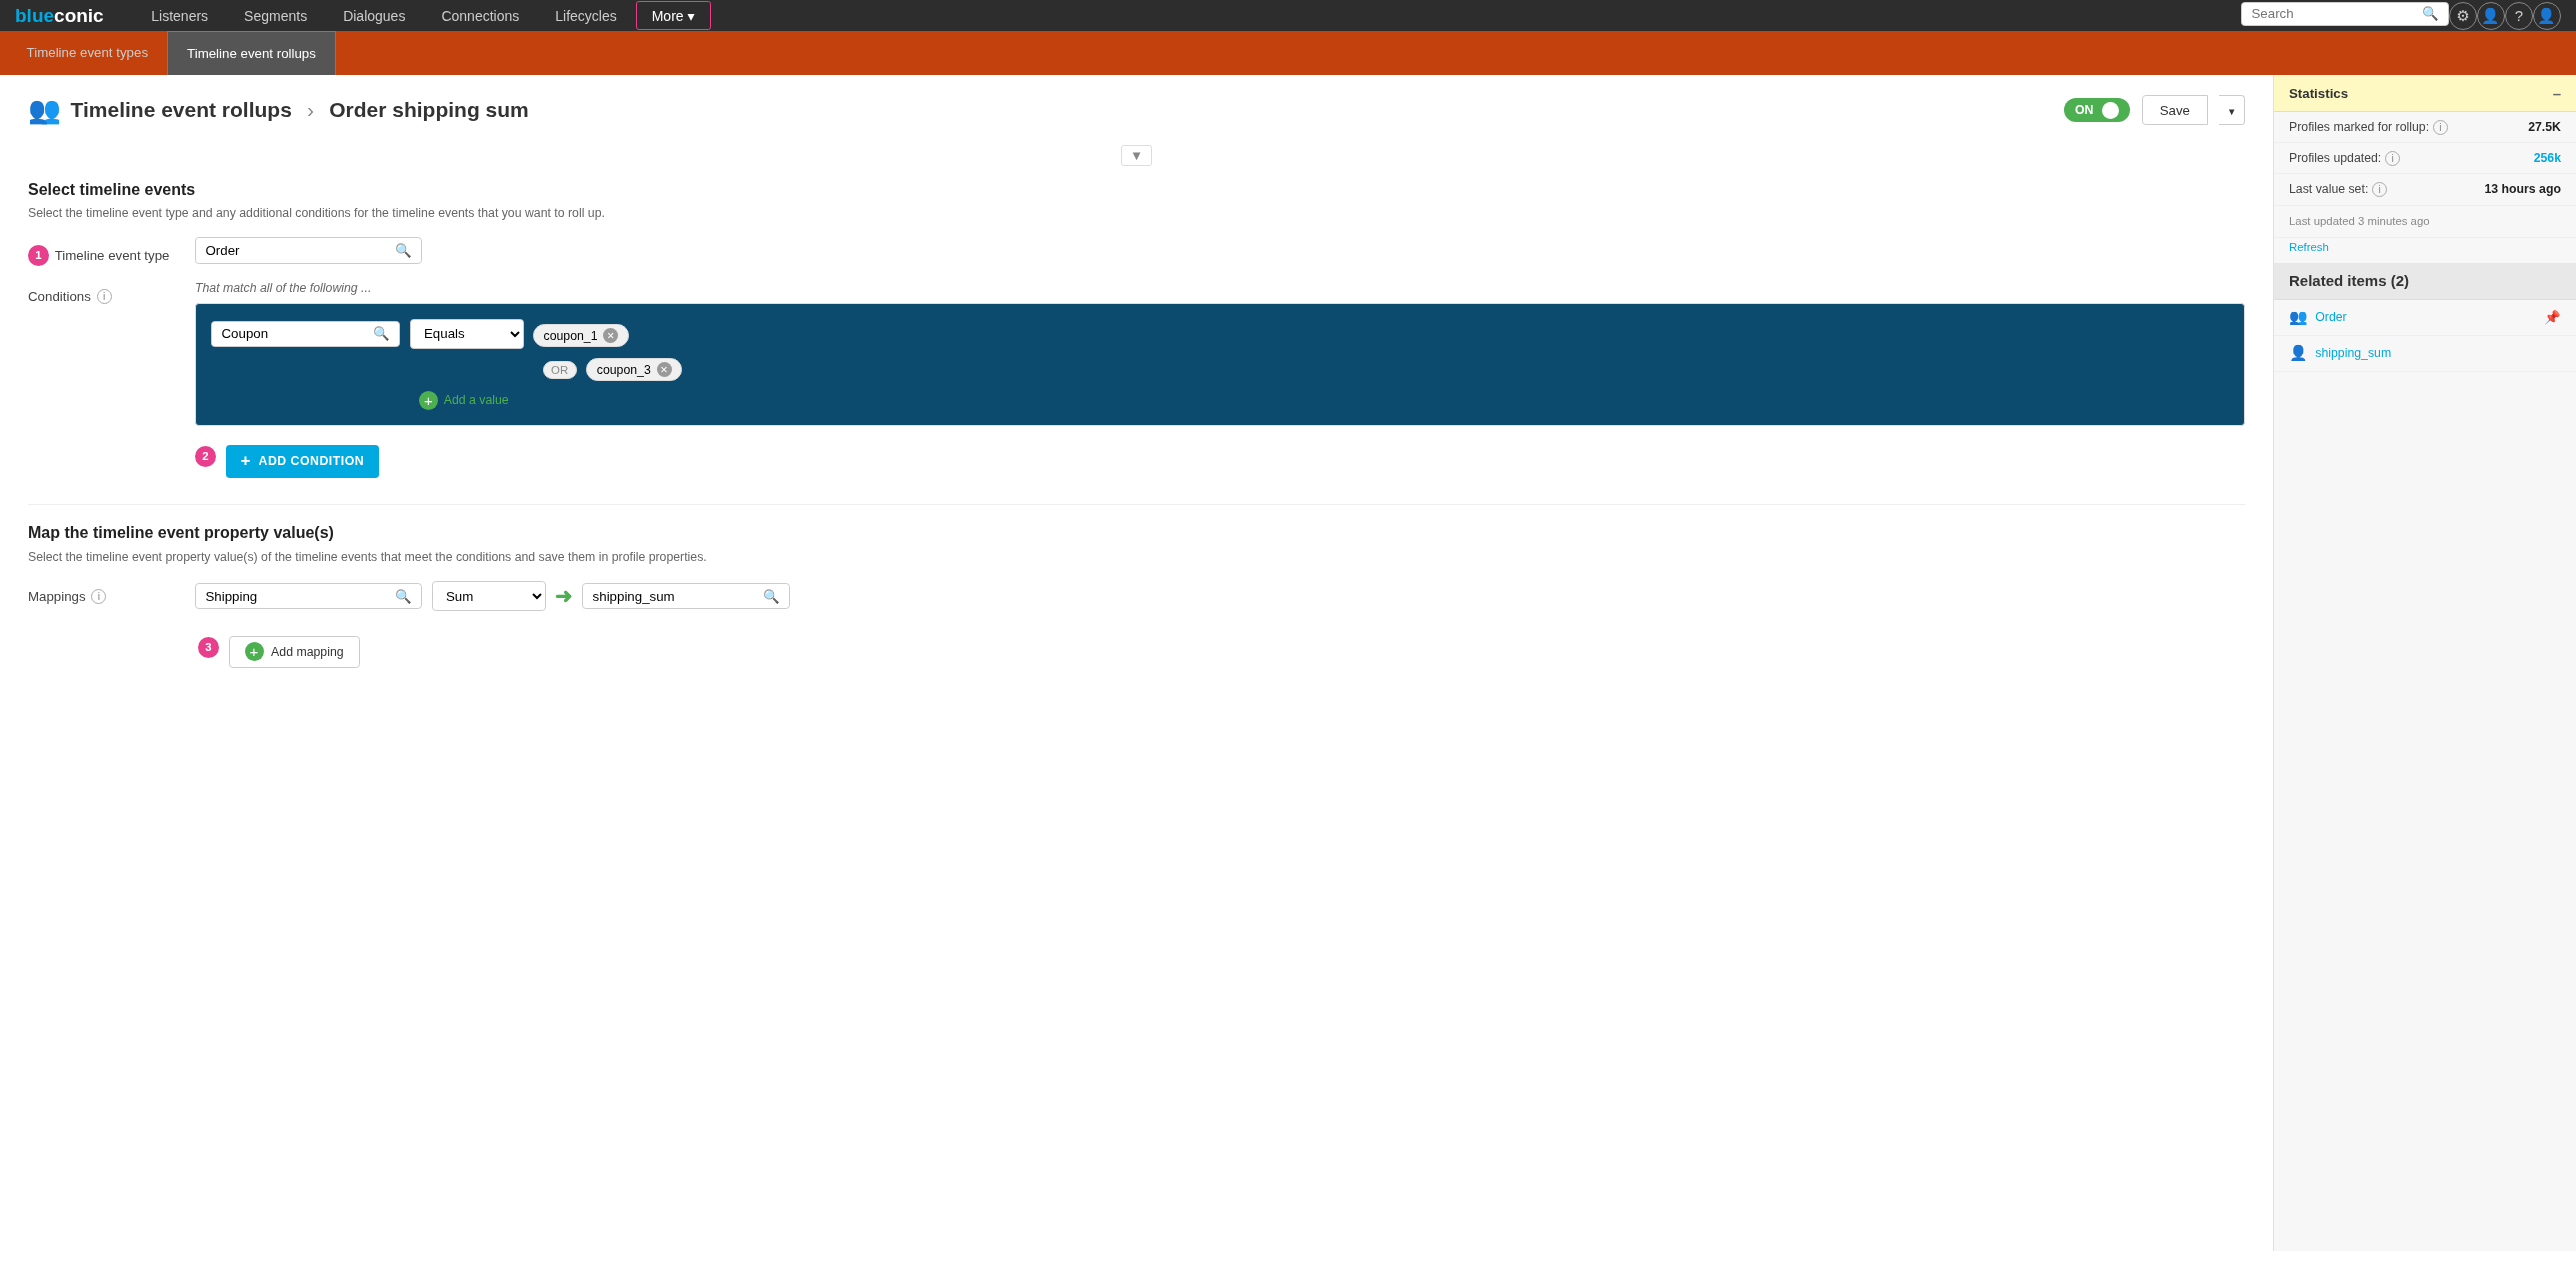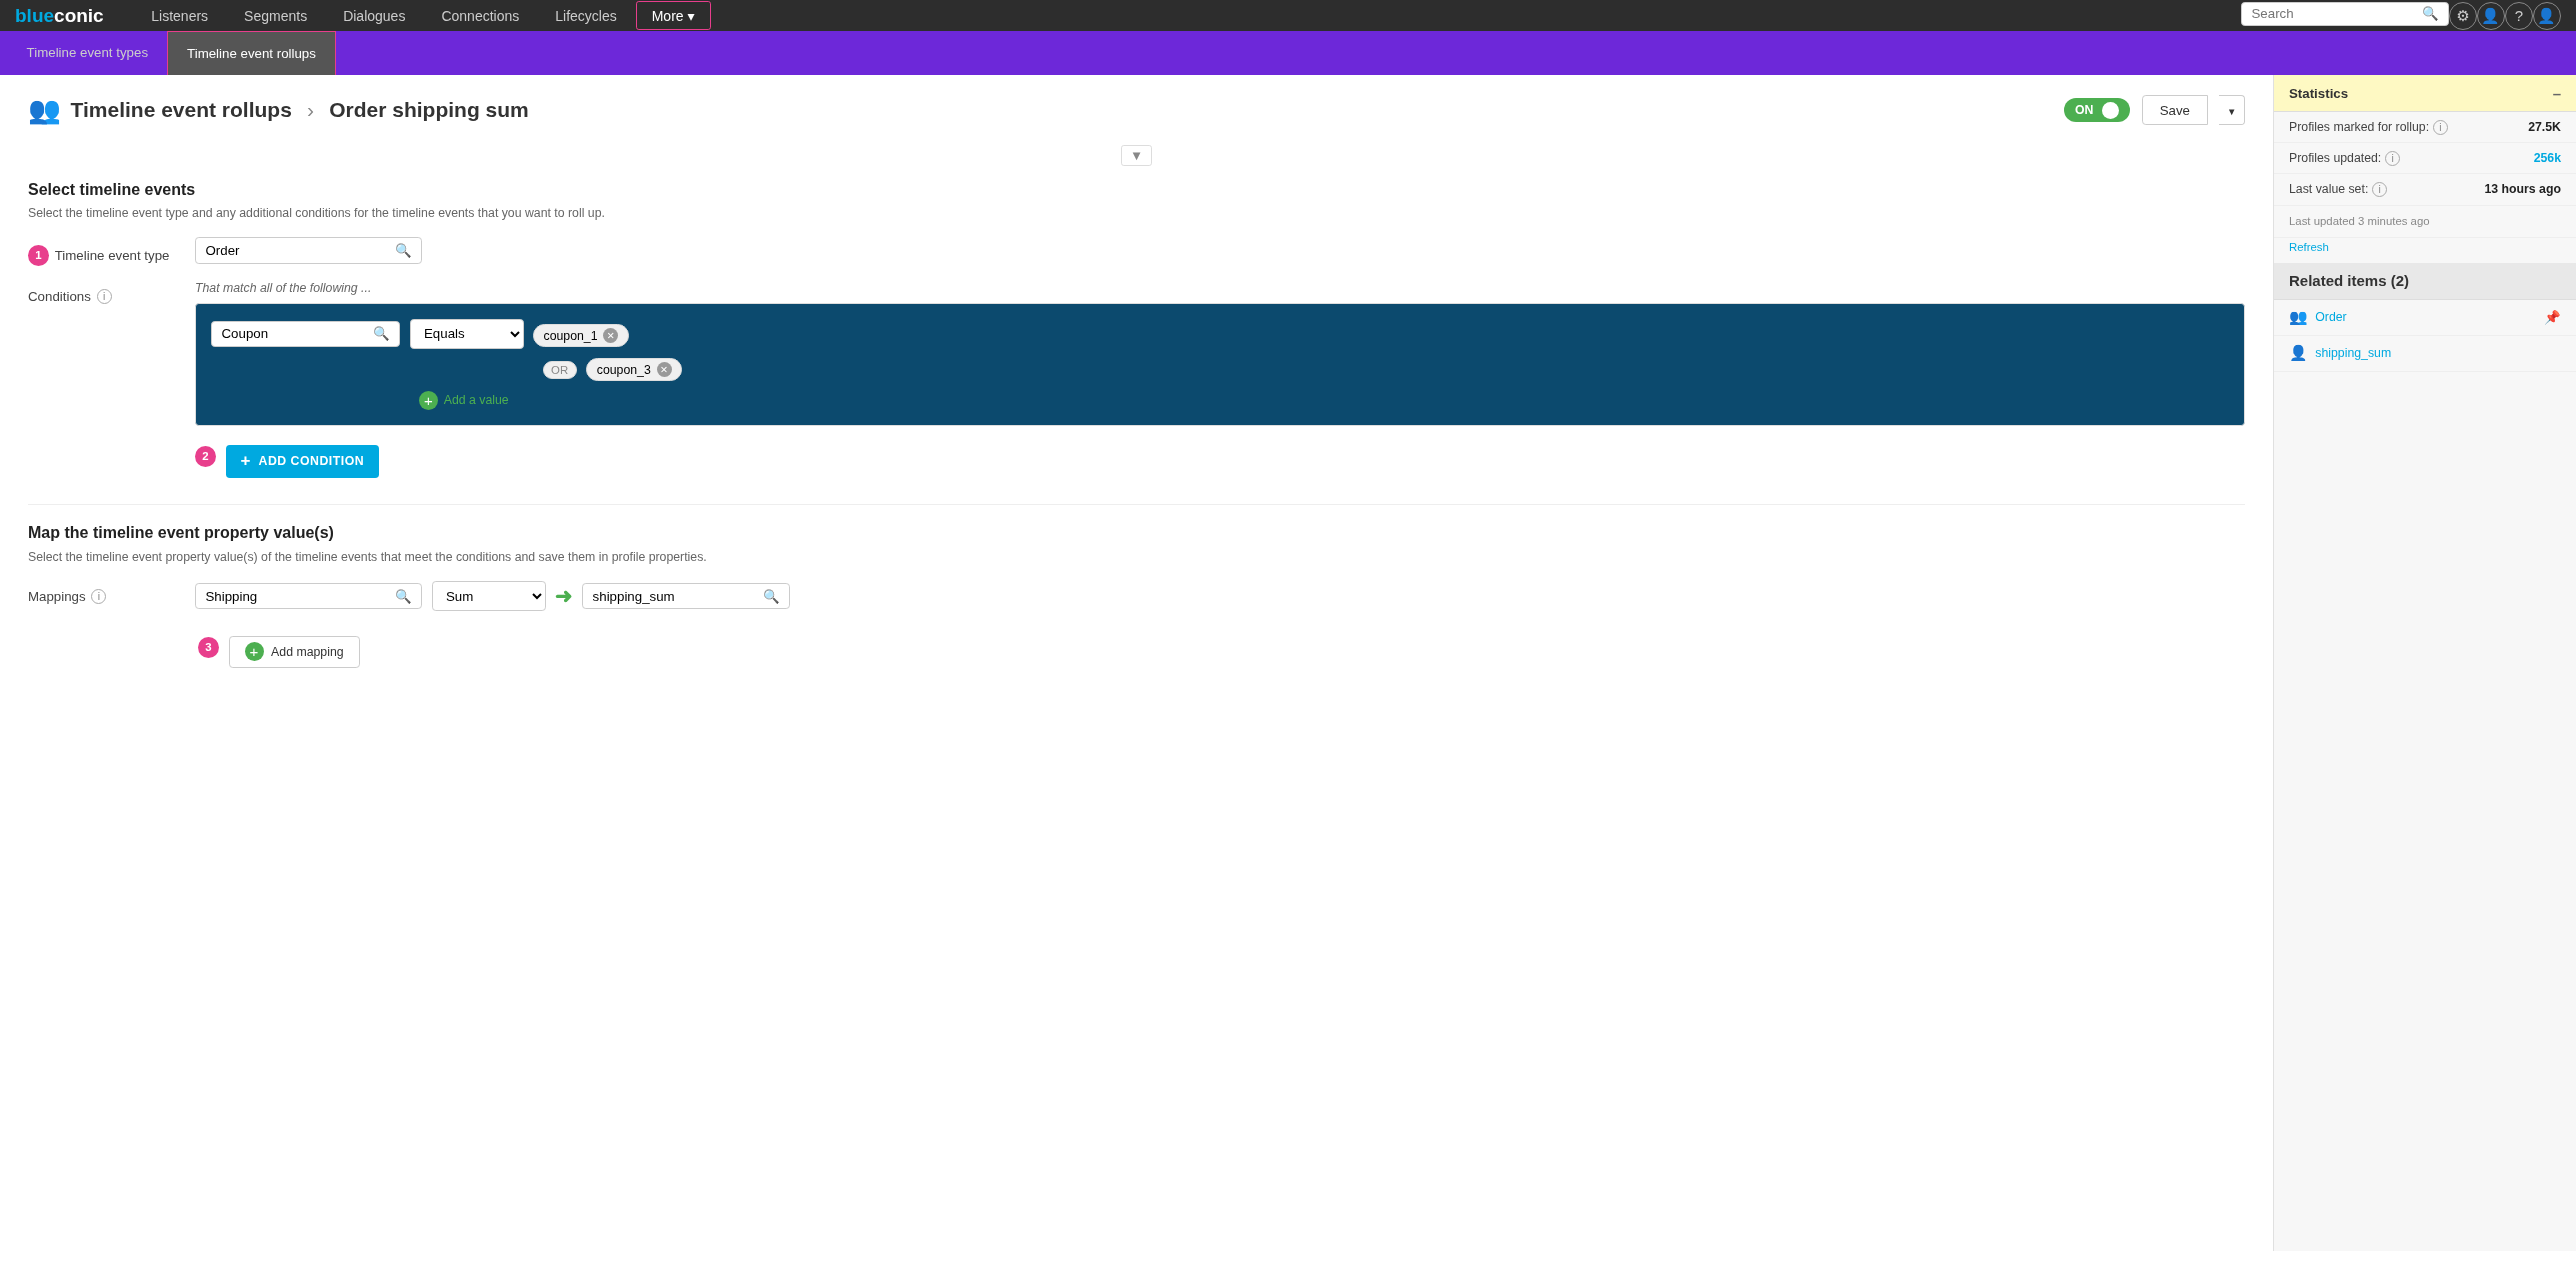--- a/index.html
+++ b/index.html
@@ -70,21 +70,21 @@
       border-radius: 50%;
       border: 1.4px solid #888;
       display: flex; align-items: center; justify-content: center;
       color: #ccc;
       cursor: pointer;
       font-size: 15px;
     }
 
     
     .second-nav {
-      background: #6d28d9;
+      background: #c2410c;
       display: flex;
       align-items: stretch;
       height: 44px;
       padding: 0 7.6px;
     }
     .second-nav-item {
       color: #ccc;
       padding: 0 19px;
       display: flex;
       align-items: center;

